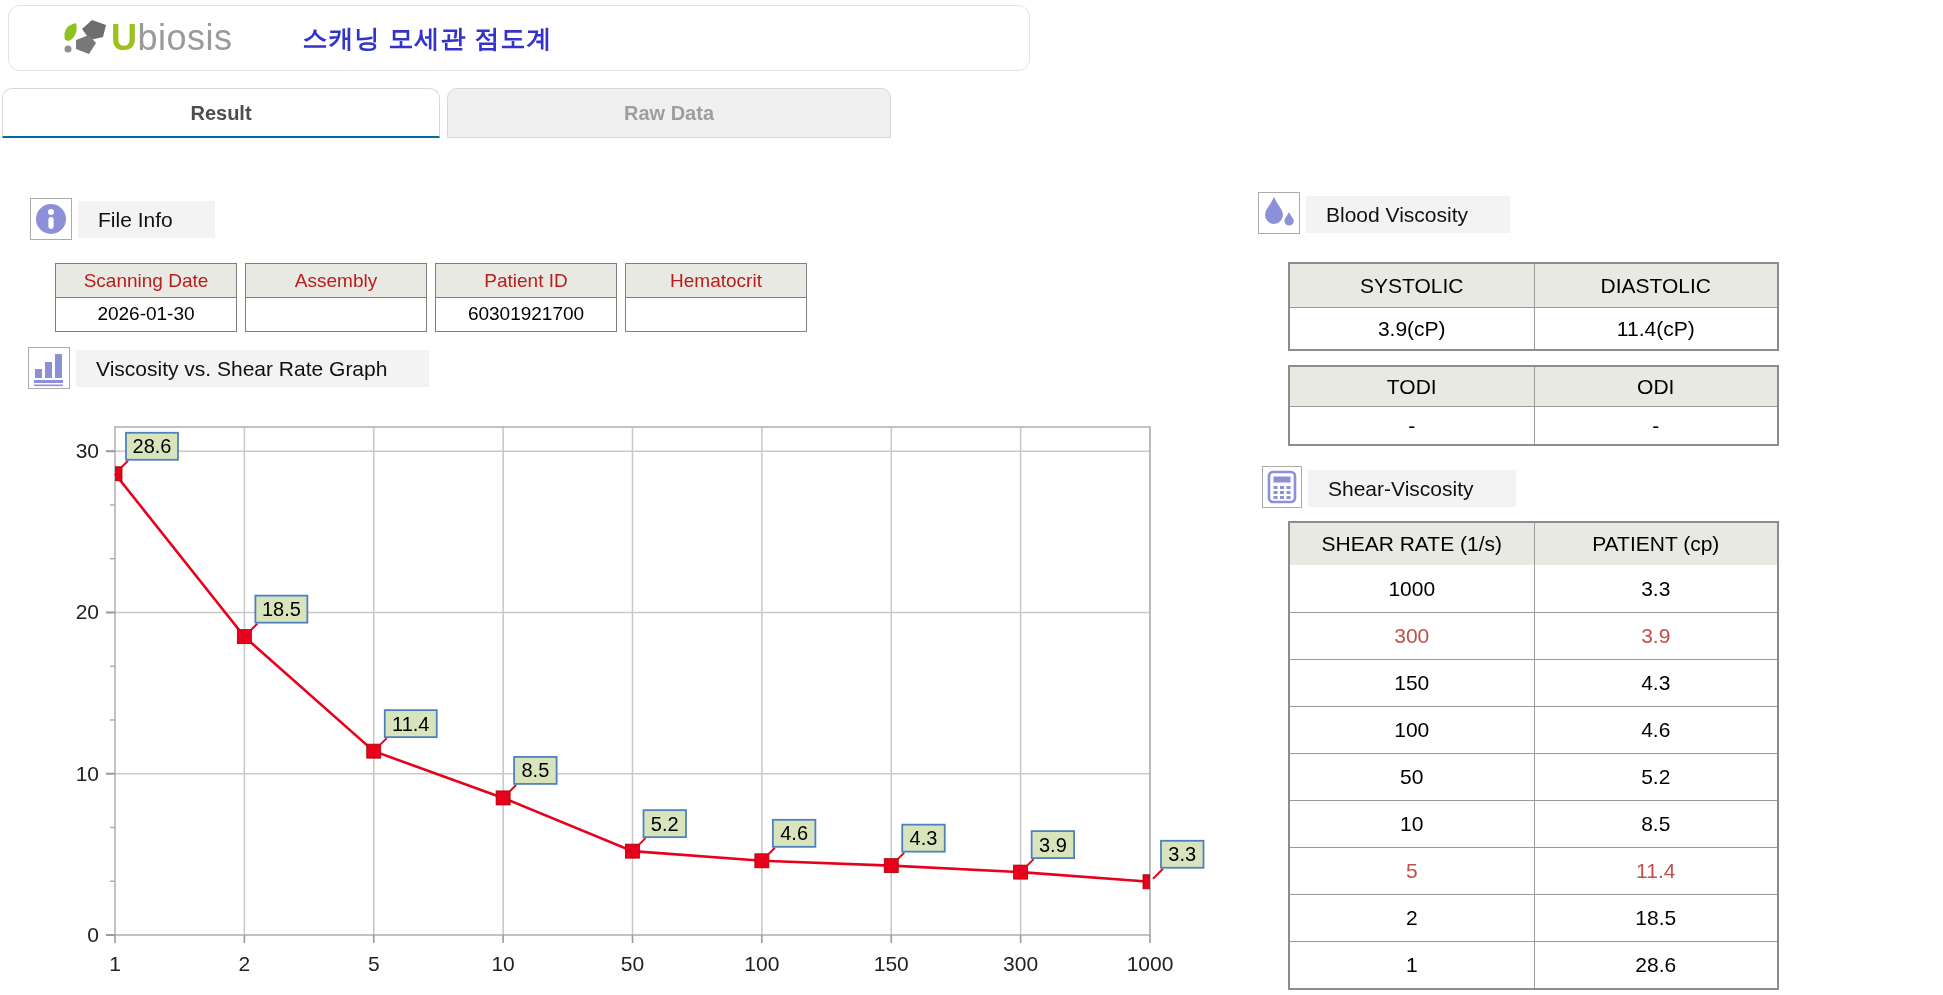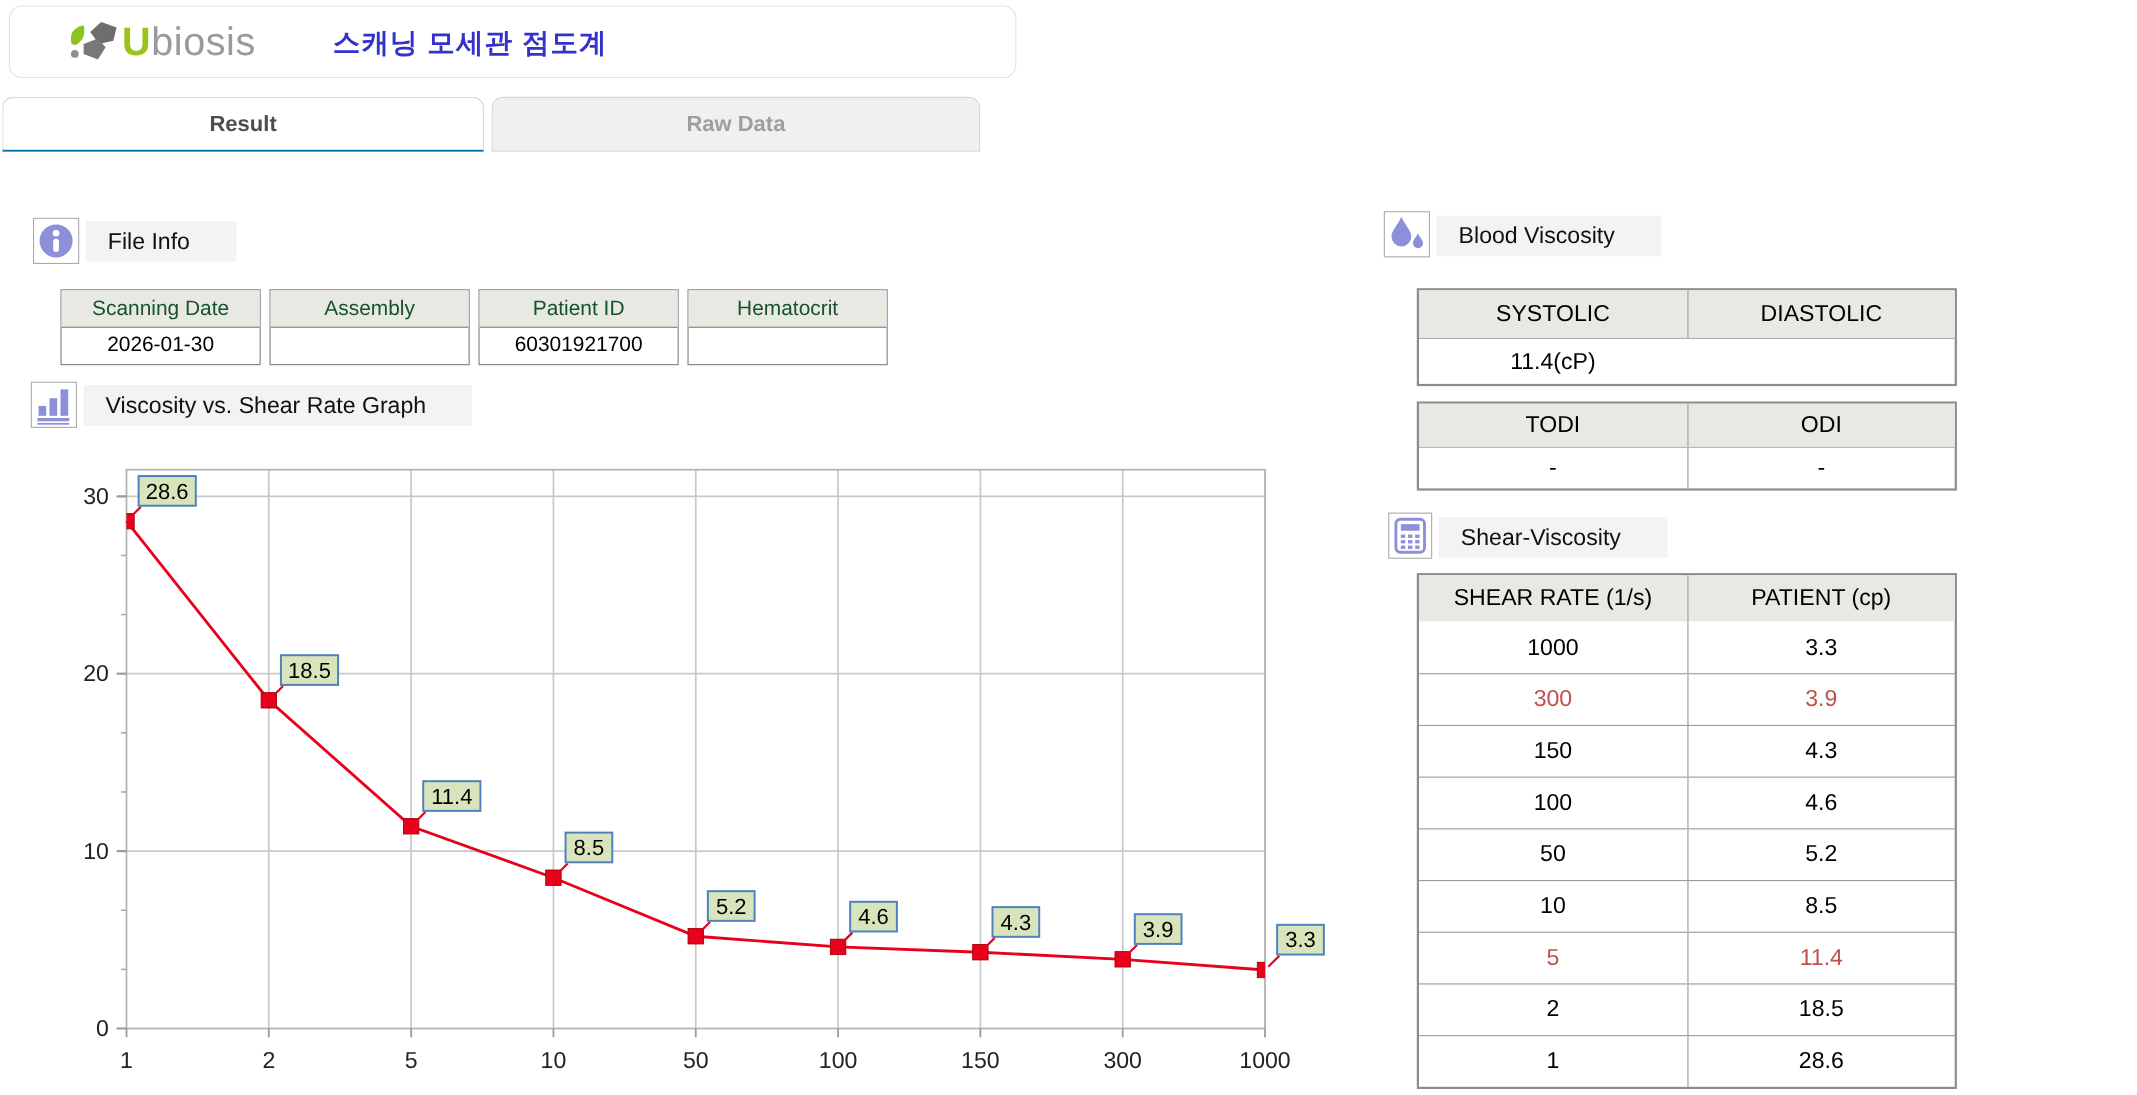--- a/index.html
+++ b/index.html
@@ -1,21 +1,21 @@
 <!DOCTYPE html>
 <html><head>
 <meta charset="utf-8">
 <style>
   * { box-sizing: border-box; margin: 0; padding: 0; }
   html,body { background:#fff; }
   body { font-family: "Liberation Sans", sans-serif; color:#111; }
   #app { position:relative; width:1943px; height:995px; background:#fff; overflow:hidden; }
 
   
-  .header-card { position:absolute; left:8px; top:5px; width:916px; height:66px;
+  .header-card { position:absolute; left:8px; top:5px; width:1022px; height:66px;
     background:#fff; border:1px solid #e2e2e2; border-radius:12px;
     display:flex; align-items:center; }
   .logo-wrap { display:flex; align-items:center; margin-left:52px; }
   .logo-text { font-size:36px; letter-spacing:.5px; margin-left:2px; }
   .logo-u { color:#9cc31c; font-weight:bold; }
   .logo-rest { color:#9a9a9a; }
   .app-title { margin-left:70px; font-size:25px; font-weight:bold; color:#3333cc; letter-spacing:1px; }
 
   
   .tabs { position:absolute; left:0; top:88px; width:896px; height:50px; }
@@ -27,21 +27,21 @@
   
   .icon-box { position:absolute; width:42px; height:42px; background:#fff; border:1px solid #ababab;
     display:flex; align-items:center; justify-content:center; }
   .section-label { position:absolute; height:37px; background:#f3f3f3; display:inline-flex;
     align-items:center; padding:0 42px 0 20px; font-size:21px; color:#101010; white-space:nowrap; }
 
   
   .file-fields { position:absolute; left:55px; top:263px; display:flex; gap:8px; }
   .file-field { width:182px; border:1px solid #7f7f7f; background:#fff; }
   .file-field .ff-head { height:34px; background:#e9e9e3; border-bottom:1px solid #7f7f7f;
-    text-align:center; line-height:33px; font-size:19px; color:#14532d; }
+    text-align:center; line-height:33px; font-size:19px; color:#b91c1c; }
   .file-field .ff-val { height:33px; text-align:center; line-height:32px; font-size:19px; color:#000; }
 
   
   .rp-table { position:absolute; left:1288px; width:491px; border:2px solid #8c8c8c; background:#fff; }
   .rp-row { display:flex; }
   .rp-cell { width:50%; text-align:center; font-size:21px; color:#000;
     display:flex; align-items:center; justify-content:center; }
   .rp-cell + .rp-cell { border-left:1px solid #9a9a9a; }
   .rp-head .rp-cell { background:#e9e9e3; }
   .rp-body { border-top:1px solid #9a9a9a; }
@@ -216,20 +216,21 @@
     </svg>
   </div>
   <div class="section-label" style="left:1306px; top:196px;">Blood Viscosity</div>
 
   <div class="rp-table" style="top:262px;">
     <div class="rp-row rp-head" style="height:43px;">
       <div class="rp-cell">SYSTOLIC</div>
       <div class="rp-cell">DIASTOLIC</div>
     </div>
     <div class="rp-row rp-body" style="height:42px;">
+      <div class="rp-cell">3.9(cP)</div>
       <div class="rp-cell">11.4(cP)</div>
     </div>
   </div>
 
   <div class="rp-table" style="top:365px;">
     <div class="rp-row rp-head" style="height:39px;">
       <div class="rp-cell">TODI</div>
       <div class="rp-cell">ODI</div>
     </div>
     <div class="rp-row rp-body" style="height:38px;">

